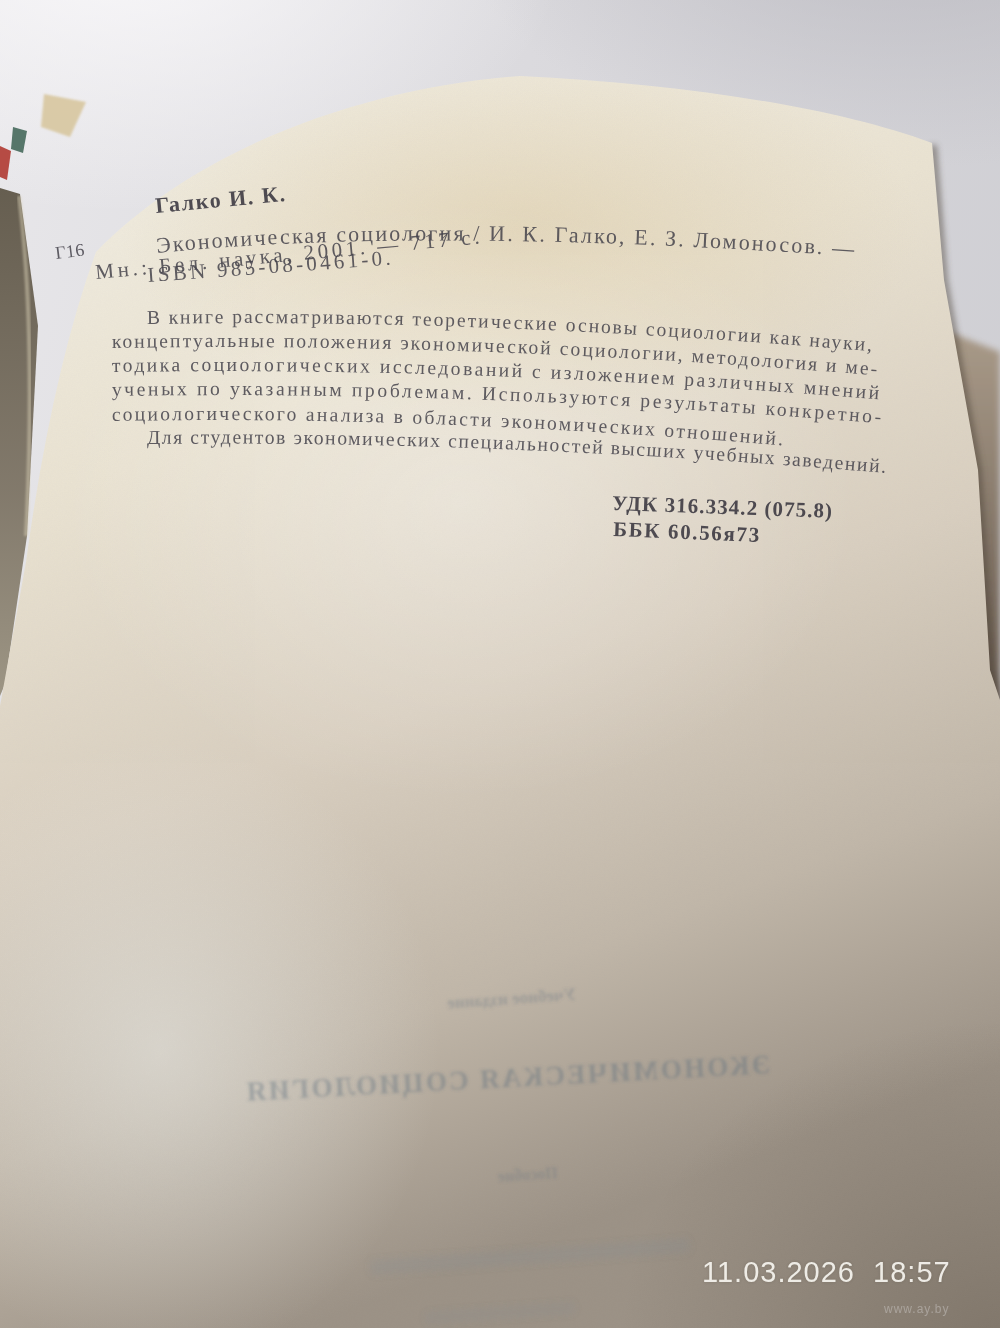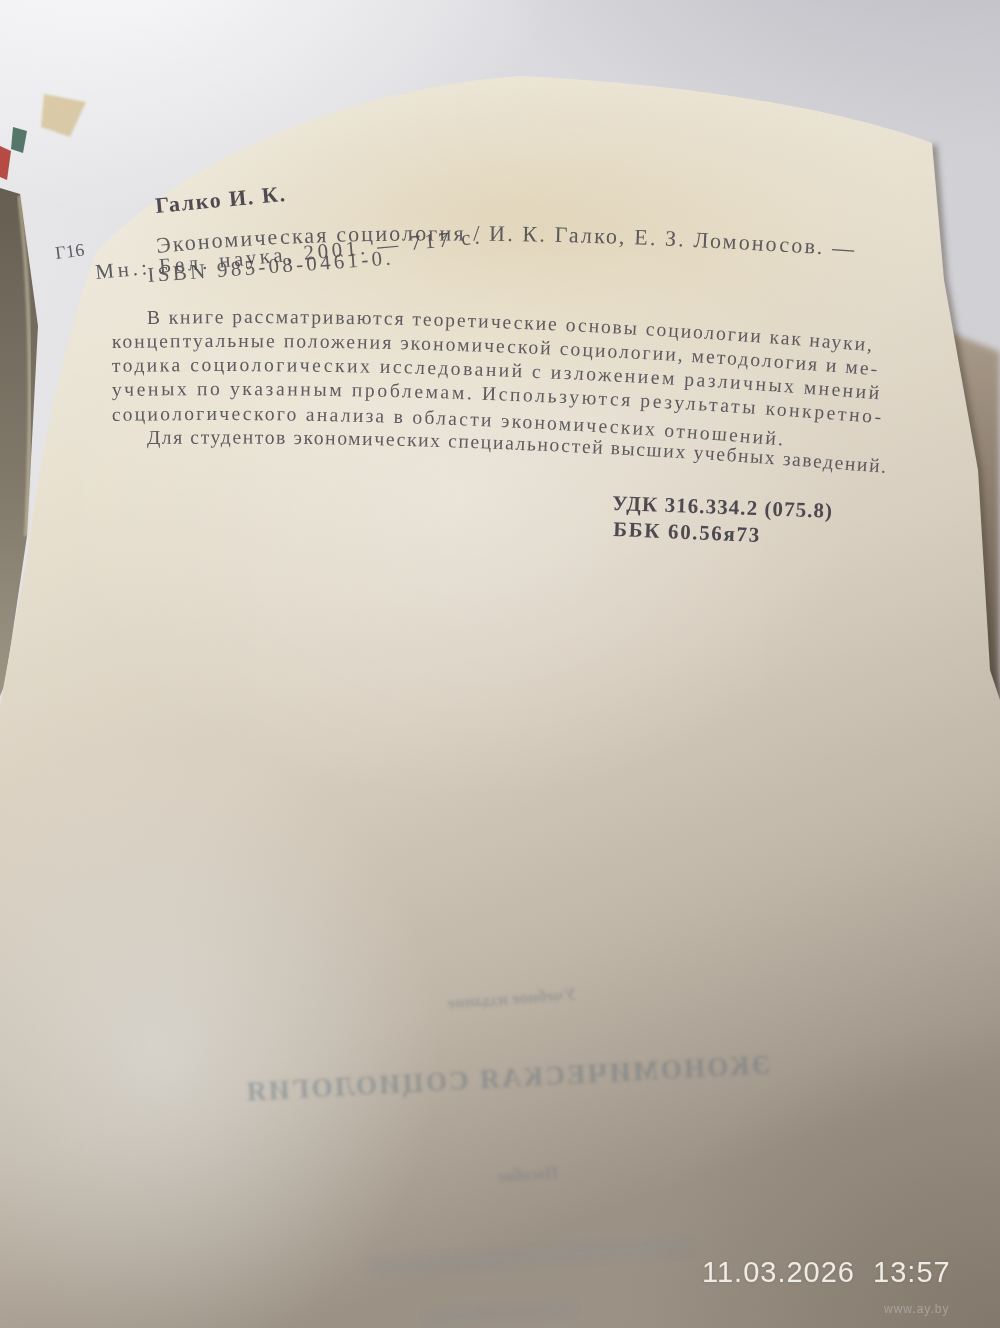--- a/index.html
+++ b/index.html
@@ -143,15 +143,15 @@
       <text class="ink t19"><textPath href="#lp7" textLength="768" lengthAdjust="spacing">тодика социологических исследований с изложением различных мнений</textPath></text>
       <text class="ink t19"><textPath href="#lp8" textLength="770" lengthAdjust="spacing">ученых по указанным проблемам. Используются результаты конкретно-</textPath></text>
       <text class="ink t19"><textPath href="#lp9" textLength="672" lengthAdjust="spacing">социологического анализа в области экономических отношений.</textPath></text>
       <text class="ink t19"><textPath href="#lp10" textLength="740" lengthAdjust="spacing">Для студентов экономических специальностей высших учебных заведений.</textPath></text>
 
       <text class="ink-b t21"><textPath href="#lp11" textLength="220" lengthAdjust="spacing">УДК 316.334.2 (075.8)</textPath></text>
       <text class="ink-b t21"><textPath href="#lp12" textLength="146" lengthAdjust="spacing">ББК 60.56я73</textPath></text>
     </g>
   </svg>
 
-  <div class="timestamp">11.03.2026  13:57</div>
+  <div class="timestamp">11.03.2026  18:57</div>
   <div class="watermark">www.ay.by</div>
 </div>
 
 </body></html>

